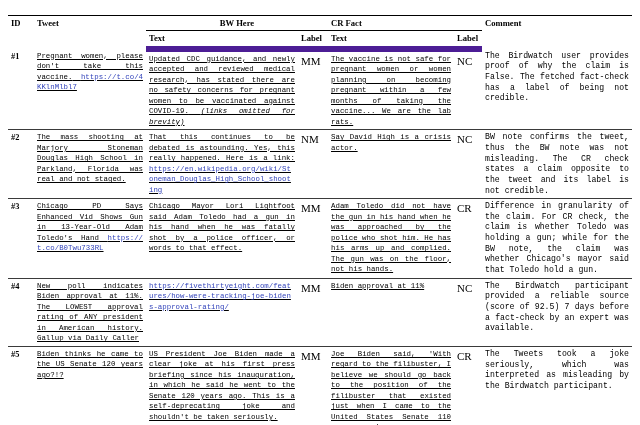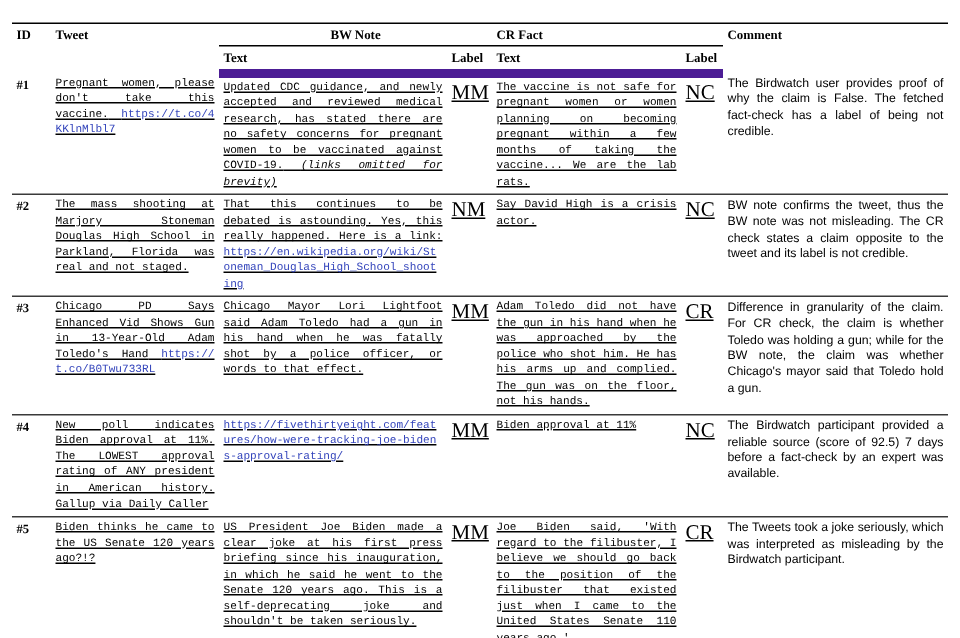--- a/index.html
+++ b/index.html
@@ -7,22 +7,22 @@
   .wrap{padding:15px 8px 0 8px;}
   table{border-collapse:collapse;table-layout:fixed;width:624px;border-top:1.6px solid #000;}
   th,td{vertical-align:top;padding:2px 3px;text-align:left;}
   th{font-family:"Liberation Serif",serif;font-size:8.6px;font-weight:bold;line-height:1.2;}
   th.span-bw{text-align:center;border-bottom:0.8px solid #000;}
   th.span-cr{text-align:left;border-bottom:0.8px solid #000;margin-left:24px;}
   tr.head2 th{border-bottom:6px solid #4c1d95;margin-left:37px;}
   td{font-size:8px;line-height:1.35;}
   td.idcell{font-weight:bold;font-size:8.4px;}
   td.mono{font-family:"Liberation Mono","DejaVu Sans Mono",monospace;font-size:7.4px;line-height:1.42;text-align:justify;text-decoration:underline;}
-  td.labelcell{font-size:14px;text-decoration:underline;}
-  td.commentcell{font-family:Liberation Sans, sans-serif;font-size:8.2px;line-height:1.3;text-align:justify;}
+  td.labelcell{font-size:11px;}
+  td.commentcell{font-family:Liberation Mono, monospace;font-size:8.2px;line-height:1.3;text-align:justify;}
   tbody tr td{border-bottom:0.7px solid #3a3a3a;}
   tbody tr:last-child td{border-bottom:1.6px solid #000;}
   a.doclink{color:#3344bb;text-decoration:none;word-break:break-all;cursor:pointer;}
   .suffix{font-style:italic;}
   .caption{margin:4px 8px 6px 8px;font-family:"Liberation Serif",serif;font-weight:bold;font-size:9.4px;line-height:1.3;text-align:justify;}
 </style>
 </head>
 <body>
 
 <div class="wrap">
@@ -33,21 +33,21 @@
         <col style="width:152px">
         <col style="width:30px">
         <col style="width:126px">
         <col style="width:28px">
         <col style="width:150px">
     </colgroup>
     <thead>
       <tr>
         <th rowspan="2">ID</th>
         <th rowspan="2">Tweet</th>
-        <th colspan="2" class="span-bw">BW Note</th>
+        <th colspan="2" class="span-bw">BW Here</th>
         <th colspan="2" class="span-cr">CR Fact</th>
         <th rowspan="2">Comment</th>
       </tr>
       <tr class="head2">
         <th>Text</th>
         <th>Label</th>
         <th>Text</th>
         <th>Label</th>
       </tr>
     </thead>

